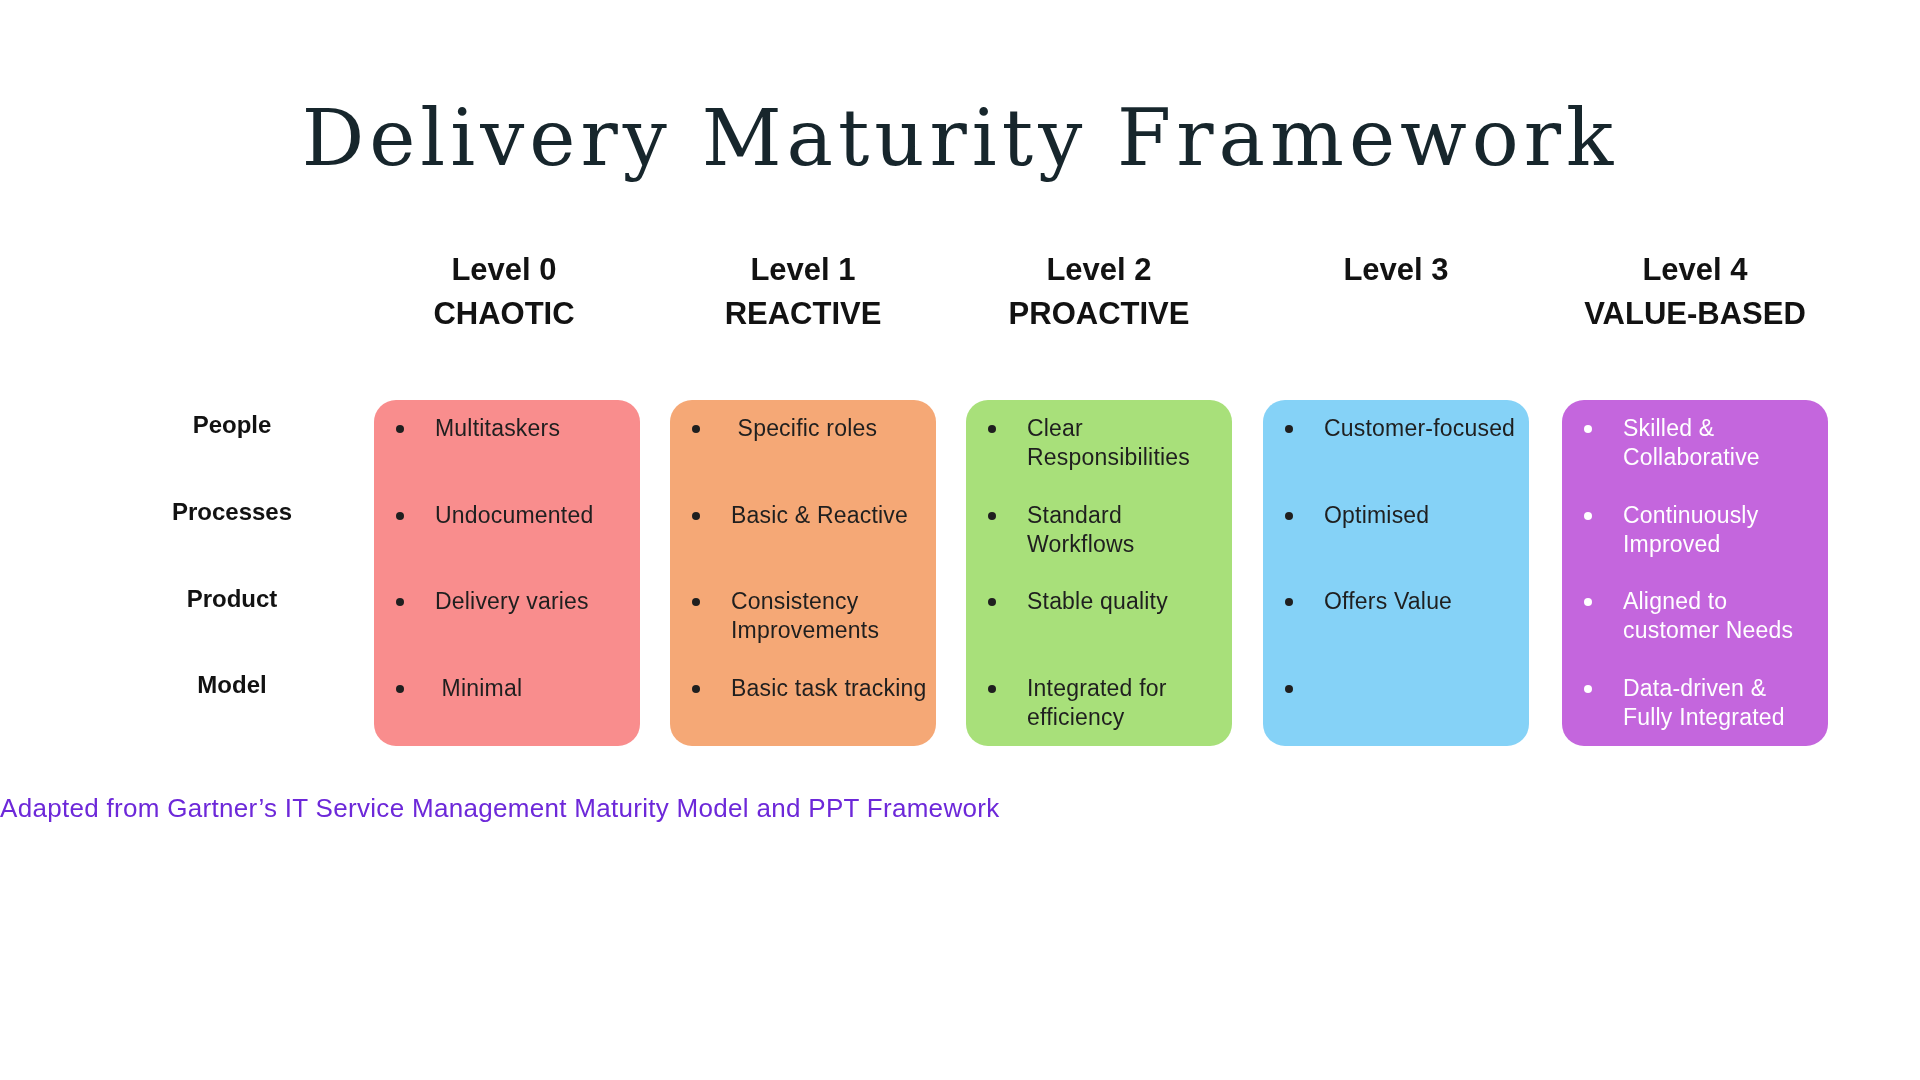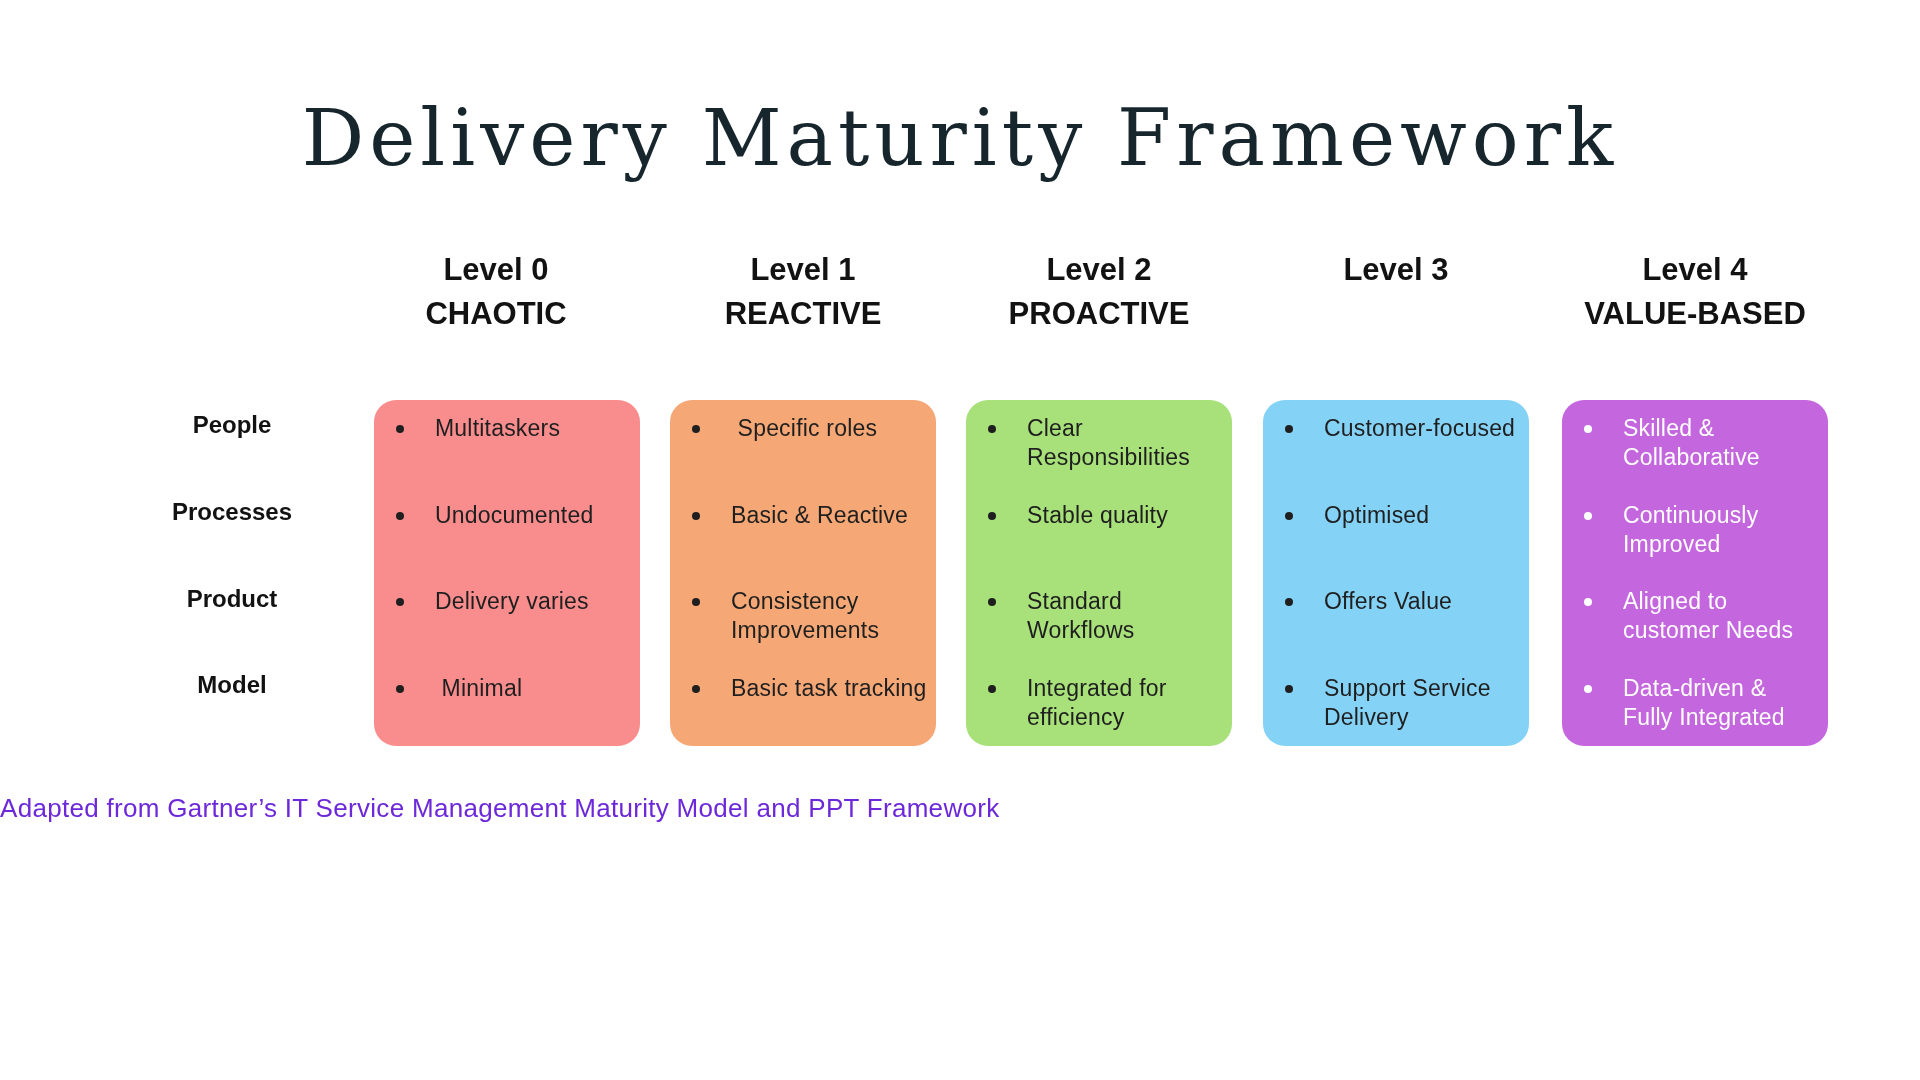--- a/index.html
+++ b/index.html
@@ -30,21 +30,21 @@
   .dot{
     flex:0 0 auto;width:8px;height:8px;border-radius:50%;
     background:currentColor;margin:11px 14px 0 0;
   }
   .item-text{font-size:23px;line-height:29px;letter-spacing:0.2px;white-space:pre-wrap;margin-left:17px;}
   .footer{
     position:absolute;top:792px;left:0;width:1920px;text-align:left;
     font-size:26px;line-height:32px;color:#6d28d9;letter-spacing:0.3px;
   }
   
-  .hdr-0{left:356px;}  .hdr-1{left:663px;}  .hdr-2{left:959px;}  .hdr-3{left:1256px;} .hdr-4{left:1555px;}
+  .hdr-0{left:364px;}  .hdr-1{left:663px;}  .hdr-2{left:959px;}  .hdr-3{left:1256px;} .hdr-4{left:1555px;}
   .box-0{left:374px;}  .box-1{left:670px;}  .box-2{left:966px;}  .box-3{left:1263px;} .box-4{left:1562px;}
   .rl-0{top:404px;} .rl-1{top:491px;} .rl-2{top:578px;} .rl-3{top:664px;}
 </style>
 </head>
 <body>
 
 <div class="canvas">
 
   <div class="title">Delivery Maturity Framework</div>
 
@@ -111,25 +111,25 @@
     </div>
   </div>
 
   <div class="box box-2" style="background-color: rgb(168, 224, 122); color: rgb(31, 31, 31);">
     <div class="slot">
       <span class="dot"></span>
       <span class="item-text">Clear Responsibilities</span>
     </div>
     <div class="slot">
       <span class="dot"></span>
-      <span class="item-text">Stable quality</span>
+      <span class="item-text">Standard Workflows</span>
     </div>
     <div class="slot">
       <span class="dot"></span>
-      <span class="item-text">Standard Workflows</span>
+      <span class="item-text">Stable quality</span>
     </div>
     <div class="slot">
       <span class="dot"></span>
       <span class="item-text">Integrated for efficiency</span>
     </div>
   </div>
 
   <div class="box box-3" style="background-color: rgb(133, 210, 247); color: rgb(31, 31, 31);">
     <div class="slot">
       <span class="dot"></span>
@@ -138,21 +138,20 @@
     <div class="slot">
       <span class="dot"></span>
       <span class="item-text">Optimised</span>
     </div>
     <div class="slot">
       <span class="dot"></span>
       <span class="item-text">Offers Value</span>
     </div>
     <div class="slot">
       <span class="dot"></span>
-      <span class="item-text">Support Service Delivery</span>
     </div>
   </div>
 
   <div class="box box-4" style="background-color: rgb(196, 102, 221); color: rgb(255, 255, 255);">
     <div class="slot">
       <span class="dot"></span>
       <span class="item-text">Skilled &amp; Collaborative</span>
     </div>
     <div class="slot">
       <span class="dot"></span>

